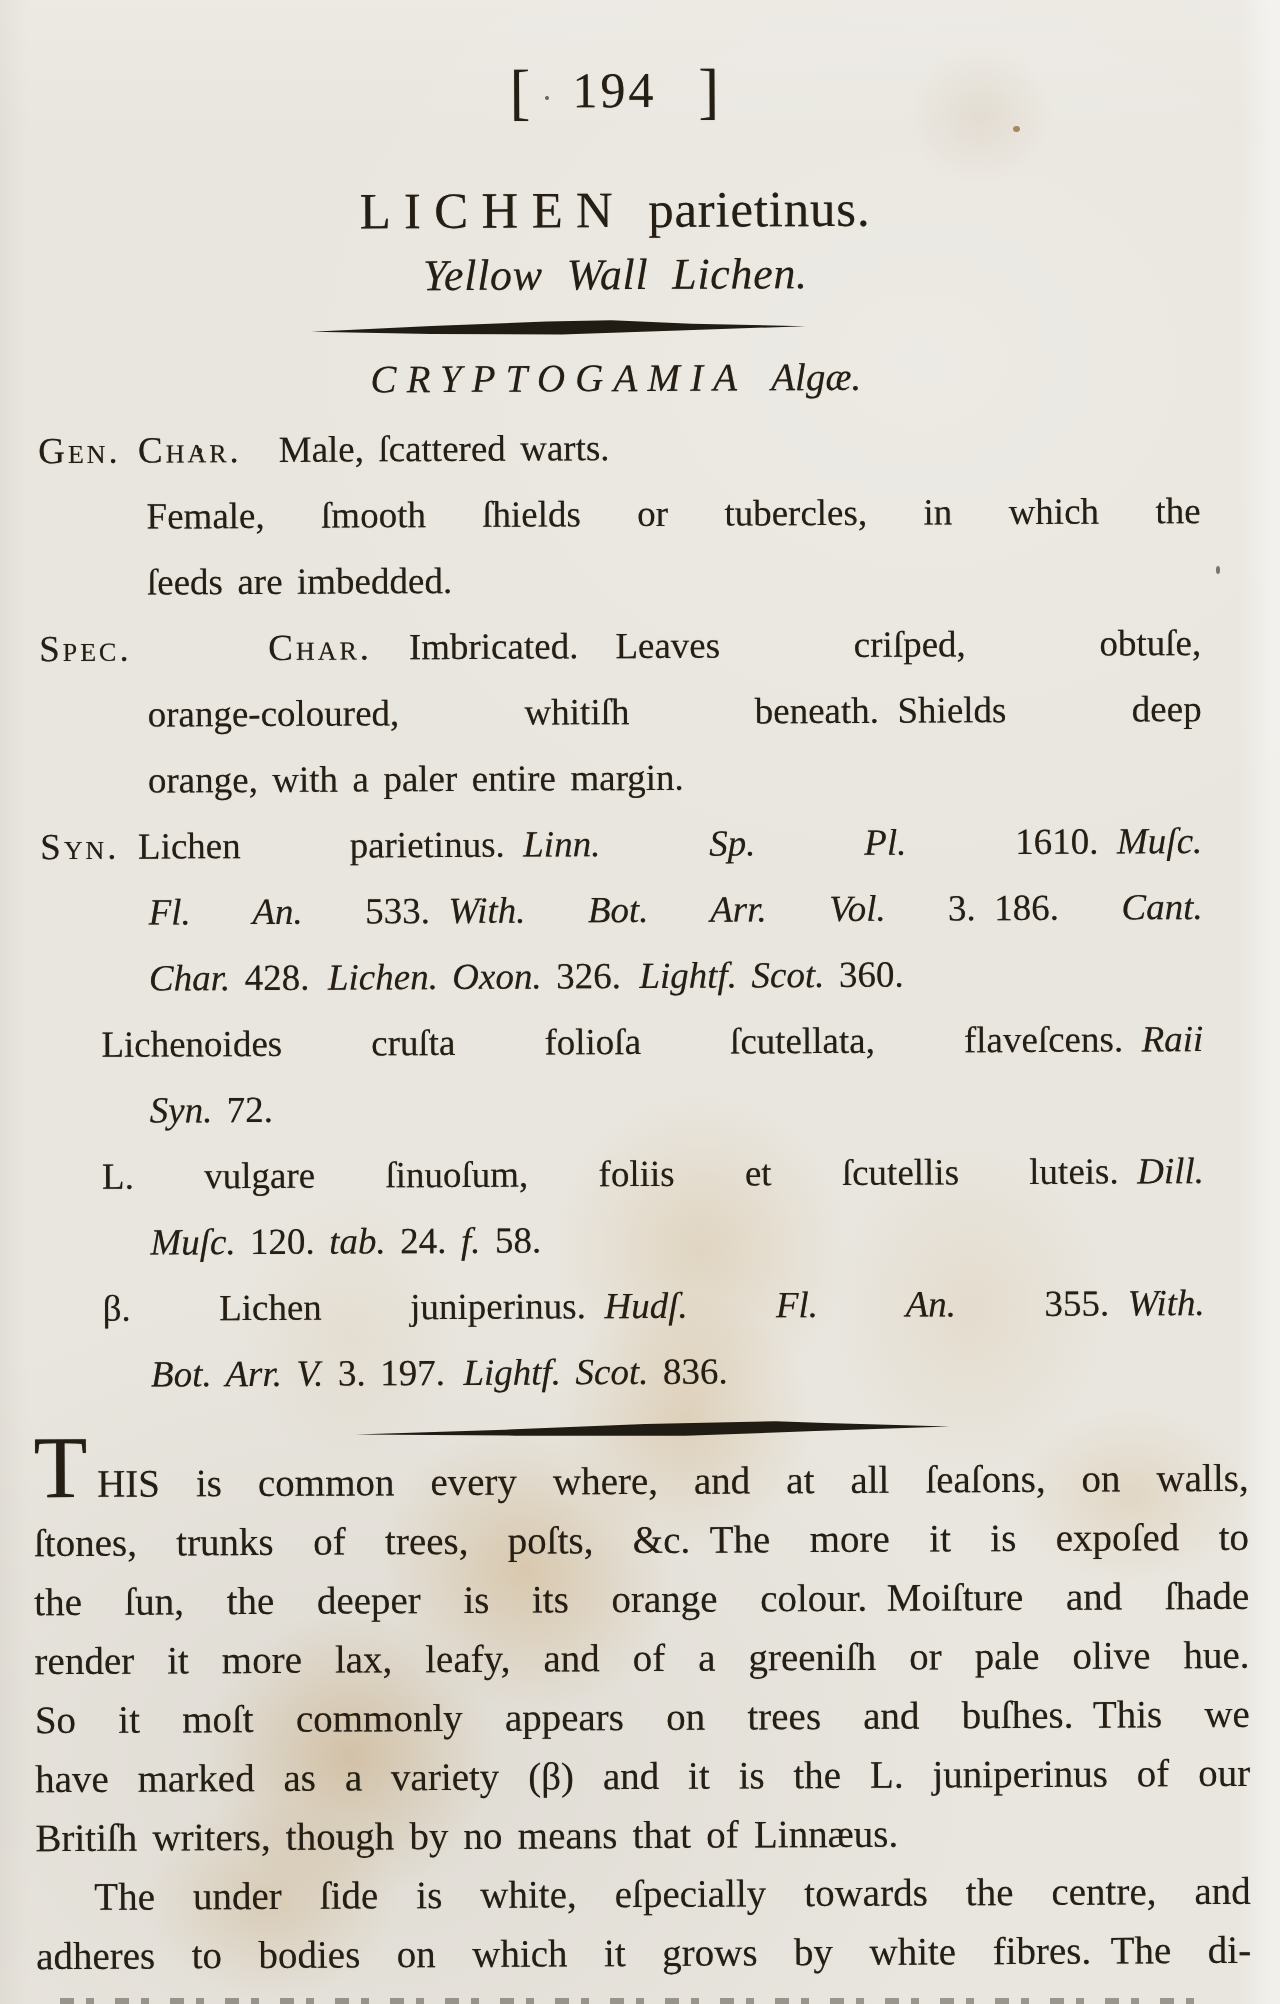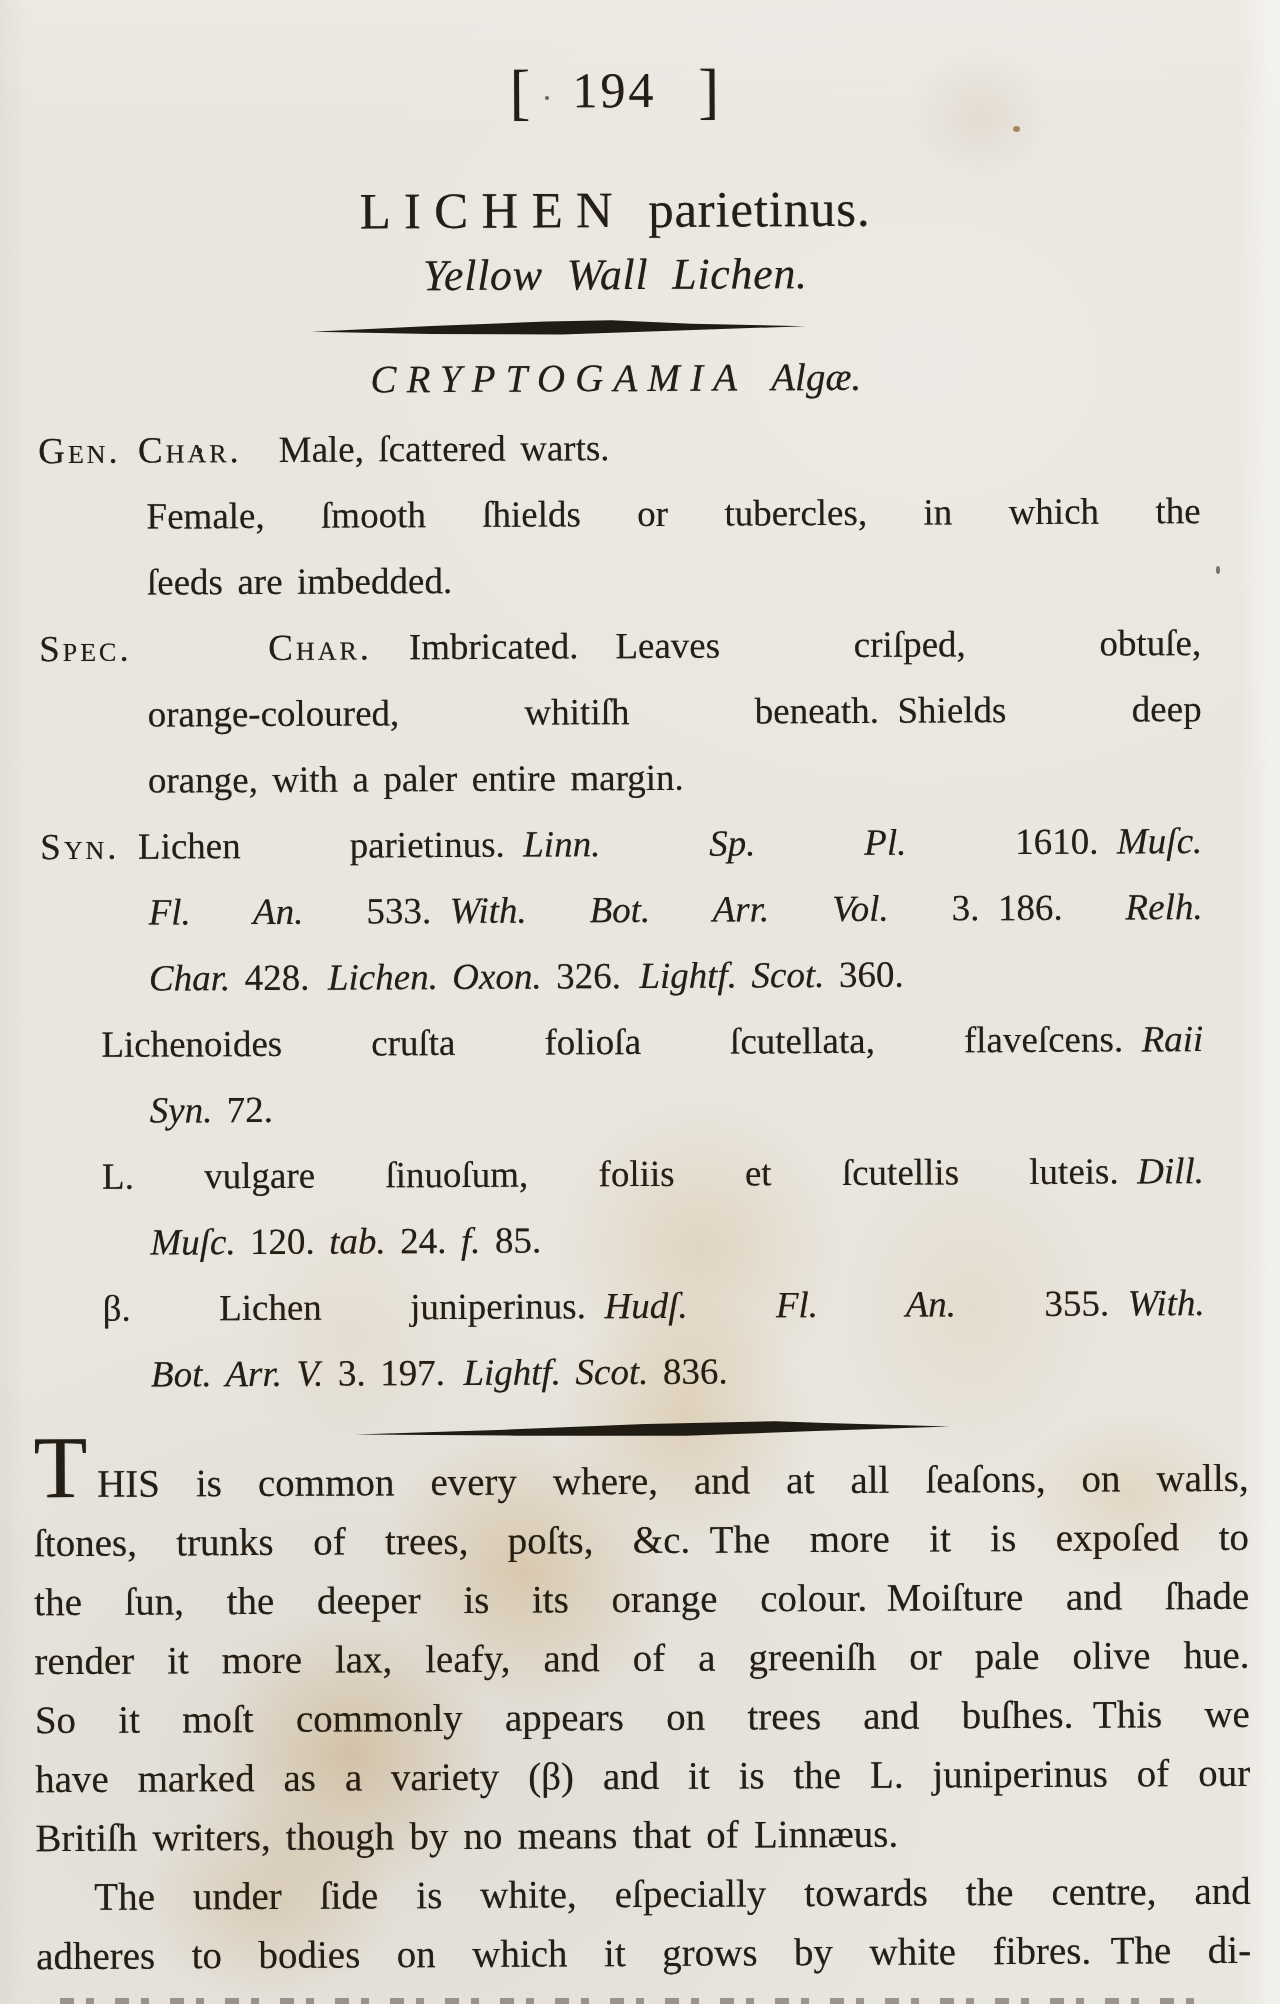--- a/index.html
+++ b/index.html
@@ -107,28 +107,28 @@
     <div class="sections">
       <div class="ln i0 left"><span class="sc">Gen. Char.</span><span> Male, ſcattered warts.</span></div>
       <div class="ln i1 just"><span>Female, ſmooth ſhields or tubercles, in which the</span></div>
       <div class="ln i1 left"><span>ſeeds are imbedded.</span></div>
 
       <div class="ln i0 just"><span class="sc">Spec. Char.</span><span> Imbricated. Leaves criſped, obtuſe,</span></div>
       <div class="ln i1 just"><span>orange-coloured, whitiſh beneath. Shields deep</span></div>
       <div class="ln i1 left"><span>orange, with a paler entire margin.</span></div>
 
       <div class="ln i0 just"><span class="sc">Syn.</span><span> Lichen parietinus. </span><span class="it">Linn. Sp. Pl.</span><span> 1610. </span><span class="it">Muſc.</span></div>
-      <div class="ln i1 just"><span class="it">Fl. An.</span><span> 533. </span><span class="it">With. Bot. Arr. Vol.</span><span> 3. 186. </span><span class="it">Relh.</span></div>
+      <div class="ln i1 just"><span class="it">Fl. An.</span><span> 533. </span><span class="it">With. Bot. Arr. Vol.</span><span> 3. 186. </span><span class="it">Cant.</span></div>
       <div class="ln i1 left"><span class="it">Char.</span><span> 428. </span><span class="it">Lichen. Oxon.</span><span> 326. </span><span class="it">Lightf. Scot.</span><span> 360.</span></div>
 
       <div class="ln i0b just"><span>Lichenoides cruſta folioſa ſcutellata, flaveſcens. </span><span class="it">Raii</span></div>
       <div class="ln i1 left"><span class="it">Syn.</span><span> 72.</span></div>
 
       <div class="ln i0b just"><span>L. vulgare ſinuoſum, foliis et ſcutellis luteis. </span><span class="it">Dill.</span></div>
-      <div class="ln i1 left"><span class="it">Muſc.</span><span> 120. </span><span class="it">tab.</span><span> 24. </span><span class="it">f.</span><span> 85.</span></div>
+      <div class="ln i1 left"><span class="it">Muſc.</span><span> 120. </span><span class="it">tab.</span><span> 24. </span><span class="it">f.</span><span> 58.</span></div>
 
       <div class="ln i0b just"><span>β. Lichen juniperinus. </span><span class="it">Hudſ. Fl. An.</span><span> 355. </span><span class="it">With.</span></div>
       <div class="ln i1 left"><span class="it">Bot. Arr. V.</span><span> 3. 197. </span><span class="it">Lightf. Scot.</span><span> 836.</span></div>
     </div>
 
     <div class="rule2wrap">
       <svg width="594" height="16" viewBox="0 0 594 16" style="margin-left:352px;">
         <polygon points="0,12 150,8 290,3 420,1 470,3 594,7 460,11 330,15 160,14" fill="#201b13"></polygon>
       </svg>
     </div>

